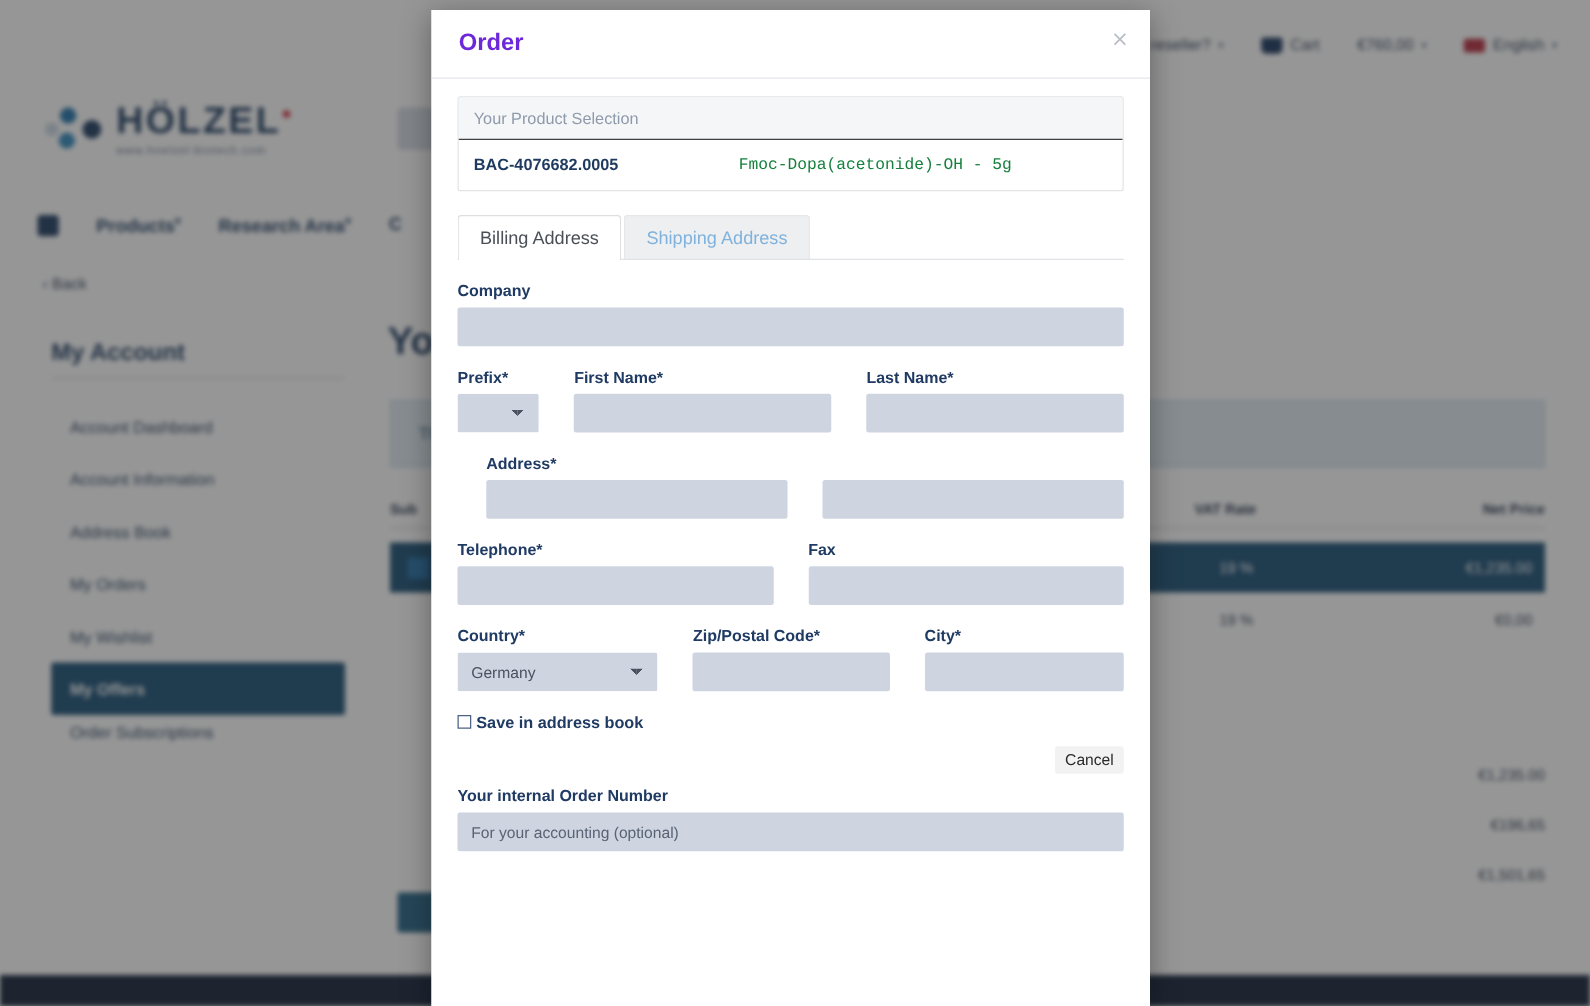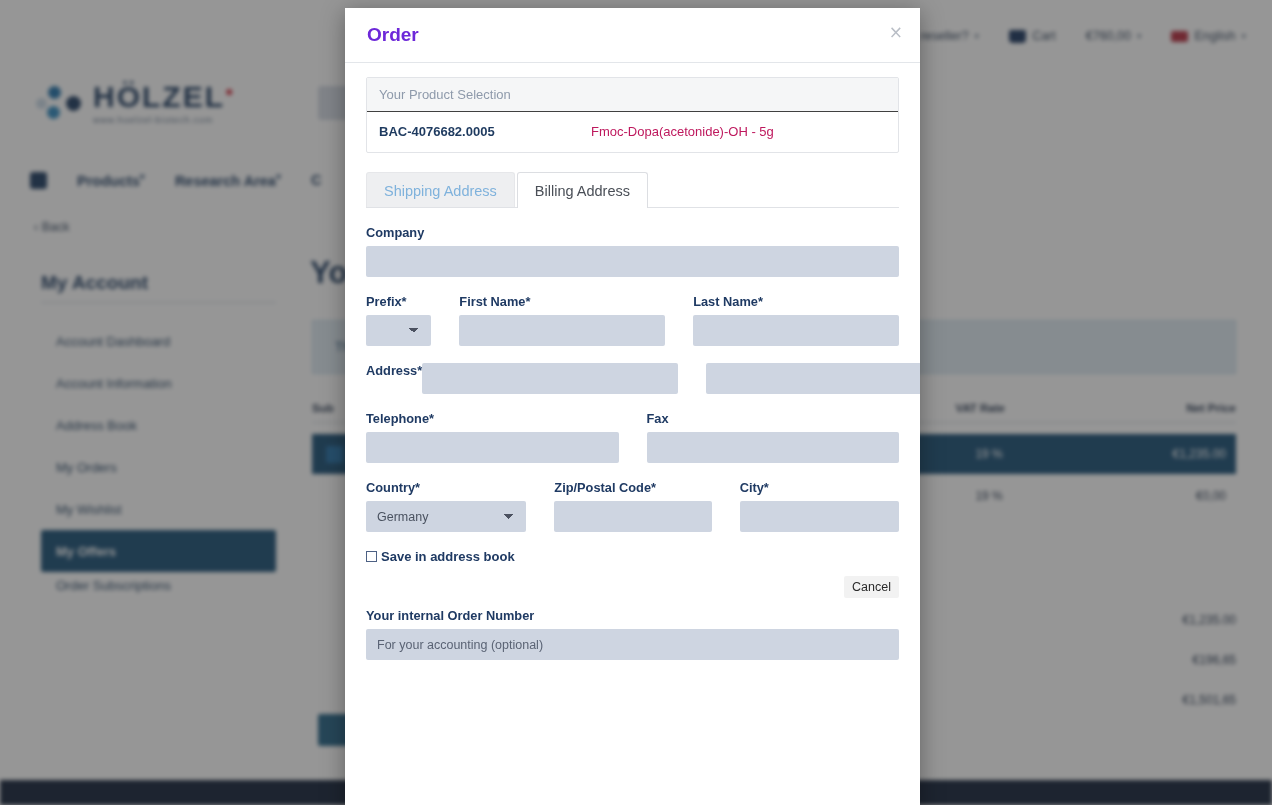--- a/index.html
+++ b/index.html
@@ -167,21 +167,21 @@
   .modal-body { padding: 14px 21px 0 21px; }
 
   
   .prod-card { border: 1px solid #e2e4e8; border-radius: 2px; }
   .prod-card-head {
     background: #f5f6f7; border-bottom: 1px solid #404040;
     padding: 9px 12px; font-size: 13px; color: #8e9aab;
   }
   .prod-card-row { display: flex; padding: 12px 12px 13px 12px; font-size: 13px; }
   .prod-sku { font-weight: 700; color: #1e3a5f; width: 212px; }
-  .prod-name { color: #be185d; }
+  .prod-name { color: #15803d; font-family: Liberation Mono, monospace; }
 
   
   .tabs { display: flex; margin-top: 19px; position: relative; }
   .tab {
     padding: 10px 17px 9px 17px;
     font-size: 14.5px; cursor: pointer; position: relative;
     border: 1px solid #e0e2e6; border-bottom: none;
     border-radius: 3px 3px 0 0; margin-right: 2px;
   }
   .tab.active {
@@ -385,22 +385,22 @@
 
     <div class="prod-card">
       <div class="prod-card-head">Your Product Selection</div>
       <div class="prod-card-row">
         <span class="prod-sku">BAC-4076682.0005</span>
         <span class="prod-name">Fmoc-Dopa(acetonide)-OH - 5g</span>
       </div>
     </div>
 
     <div class="tabs">
+      <div class="tab active">Billing Address</div>
       <div class="tab inactive">Shipping Address</div>
-      <div class="tab active">Billing Address</div>
       <div class="tabs-rule"></div>
     </div>
 
     <div class="form">
 
       <div class="row">
         <div class="grp w-full">
           <label class="flabel">Company</label>
           <input class="fld" type="text" value="" style="">
         </div>
@@ -414,21 +414,21 @@
         <div class="grp w-first">
           <label class="flabel">First Name*</label>
           <input class="fld" type="text" value="" style="">
         </div>
         <div class="grp w-last">
           <label class="flabel">Last Name*</label>
           <input class="fld" type="text" value="" style="">
         </div>
       </div>
 
-      <div class="row" style="flex-direction:row; margin-bottom:0;">
+      <div class="row" style="flex-direction:column; margin-bottom:0;margin-left:23px;">
         <label class="flabel">Address*</label>
         <div style="display:flex; margin-bottom:17px;">
           <div class="grp w-addr1">
             <input class="fld" type="text" value="" style="">
           </div>
           <div class="grp w-addr2">
             <input class="fld" type="text" value="" style="">
           </div>
         </div>
       </div>

